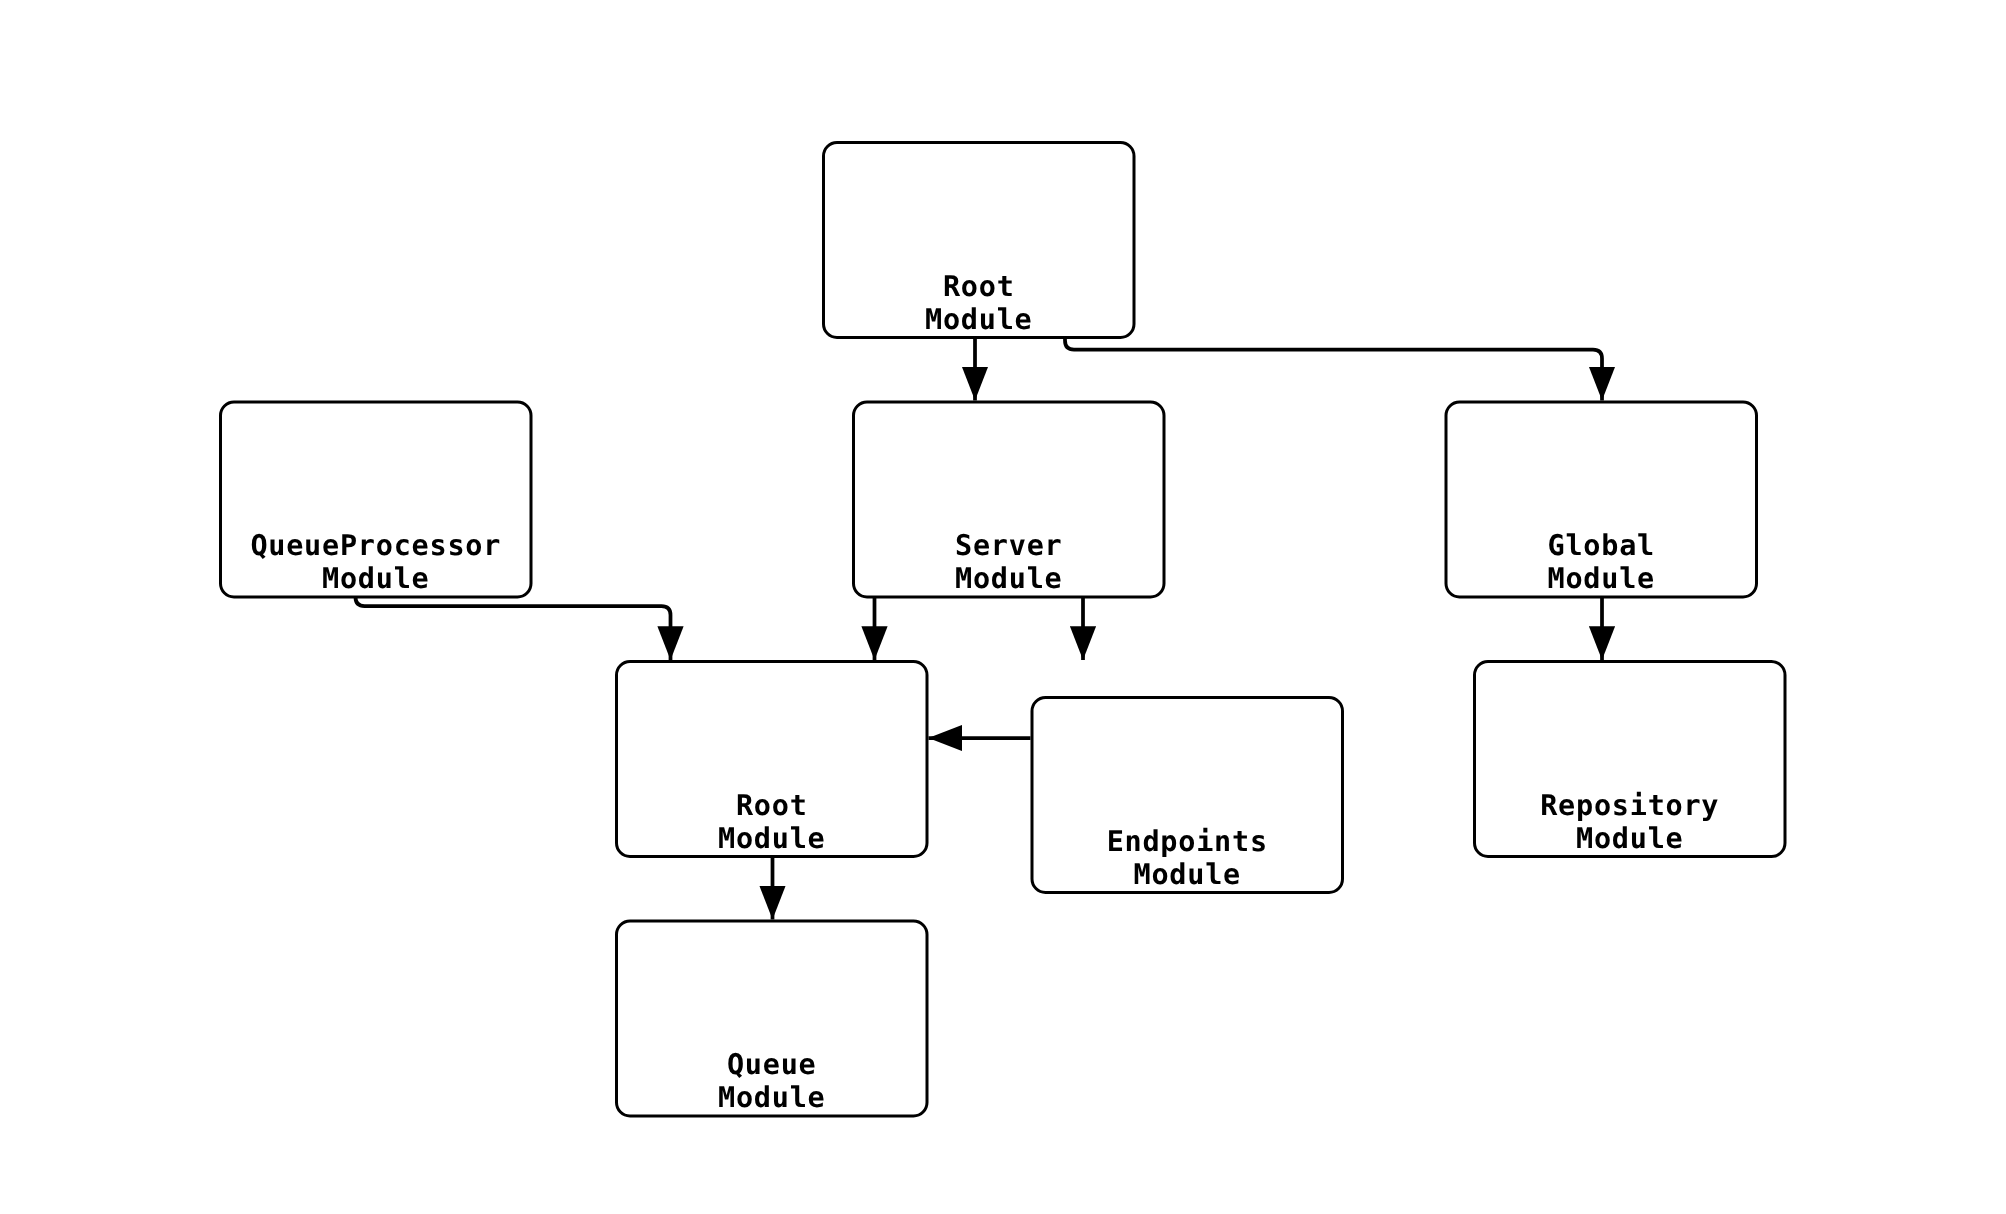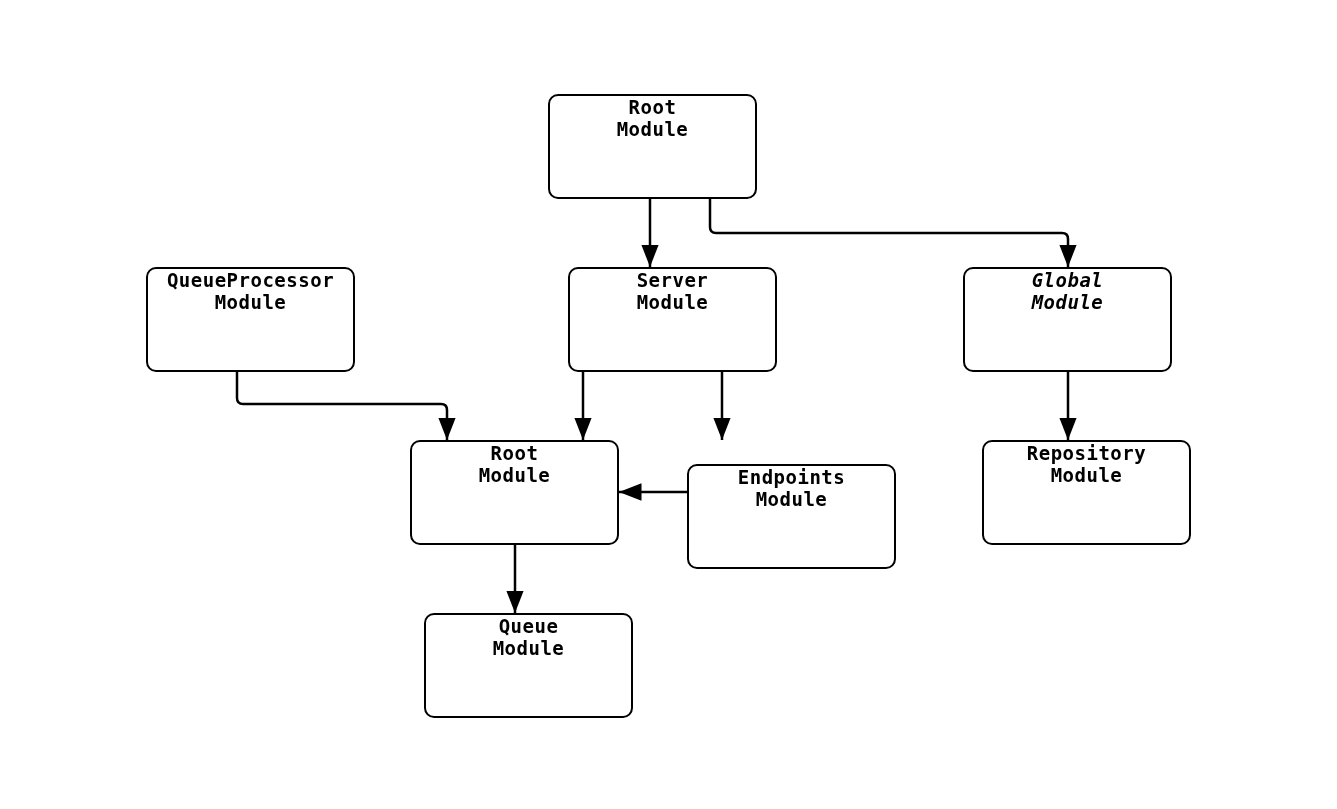--- a/index.html
+++ b/index.html
@@ -9,44 +9,44 @@
     position: relative;
     overflow: hidden;
     font-family: "DejaVu Sans Mono", "Liberation Mono", monospace;
   }
   #edge-layer {
     position: absolute; left: 0; top: 0;
     width: 1337px; height: 809px;
   }
   .node {
     position: absolute;
-    width: 209px; height: 105px;
+    width: 209px; height: 132px;
     background: #ffffff;
     border: 2.5px solid #000000;
     border-radius: 10px;
     box-sizing: border-box;
-    display: flex; align-items: flex-start; justify-content: center;
+    display: flex; align-items: flex-end; justify-content: center;
     text-align: center;
   }
   .node .label {
     font-weight: 700;
     font-size: 19px;
     line-height: 22px;
     color: #000000;
     white-space: pre-line;
     letter-spacing: 0.5px;
   }
   .node-root          { left: 548px; top:  94px; }
   .node-queueprocessor{ left: 146px; top: 267px; }
   .node-server        { left: 548px; top: 267px; margin-left: 20px; }
-  .node-global        { left: 963px; top: 267px; font-style: italic; }
+  .node-global        { left: 963px; top: 267px; }
   .node-core          { left: 410px; top: 440px; }
   .node-endpoints     { left: 687px; top: 464px; }
   .node-repository    { left: 963px; top: 440px; margin-left: 19px; }
-  .node-queue         { left: 424px; top: 613px; }
+  .node-queue         { left: 410px; top: 613px; }
 </style>
 </head>
 <body>
 
 <div>
 
   <svg id="edge-layer" width="1337" height="809" viewBox="0 0 1337 809" xmlns="http://www.w3.org/2000/svg">
     <defs>
       <marker id="arrow" markerWidth="9" markerHeight="7" refX="9" refY="3.5" orient="auto" markerUnits="strokeWidth">
         <path d="M0,0 L9,3.5 L0,7 Z" fill="#000000"></path>

